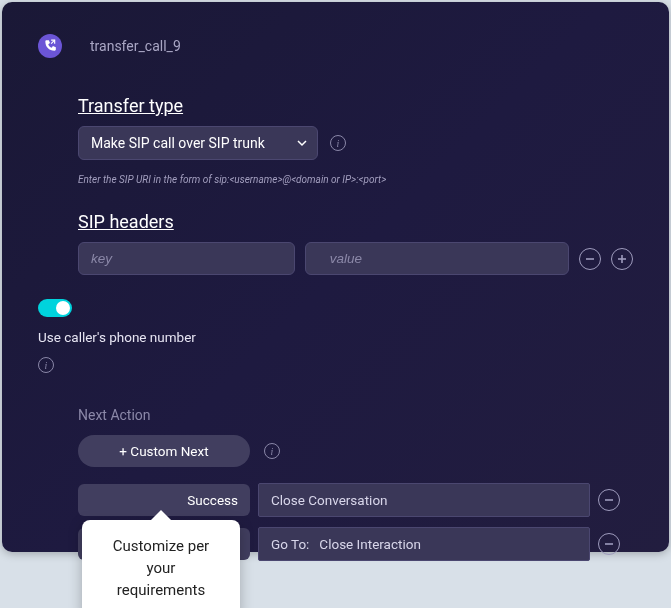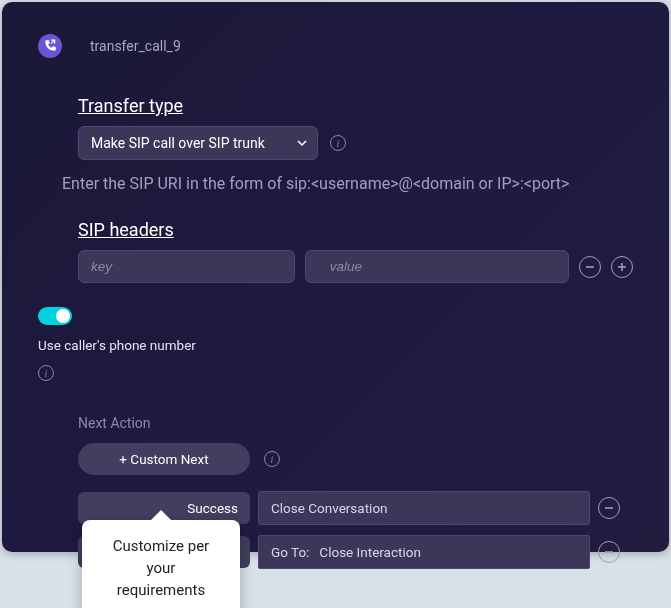--- a/index.html
+++ b/index.html
@@ -79,22 +79,23 @@
     align-items: center;
     justify-content: center;
     color: #8a87a8;
     font-size: 10px;
     font-style: italic;
     font-family: Georgia, serif;
     cursor: pointer;
   }
   .hint {
     color: #a39fbf;
-    font-size: 16px;
-    margin-left: 24px;
+    font-style: italic;
+    font-size: 10px;
+    margin-left: 40px;
     margin-bottom: 26px;
   }
   .sip-headers-row {
     display: flex;
     align-items: center;
     gap: 10px;
     margin-bottom: 24px;
     margin-left: 40px;
   }
   .input {

